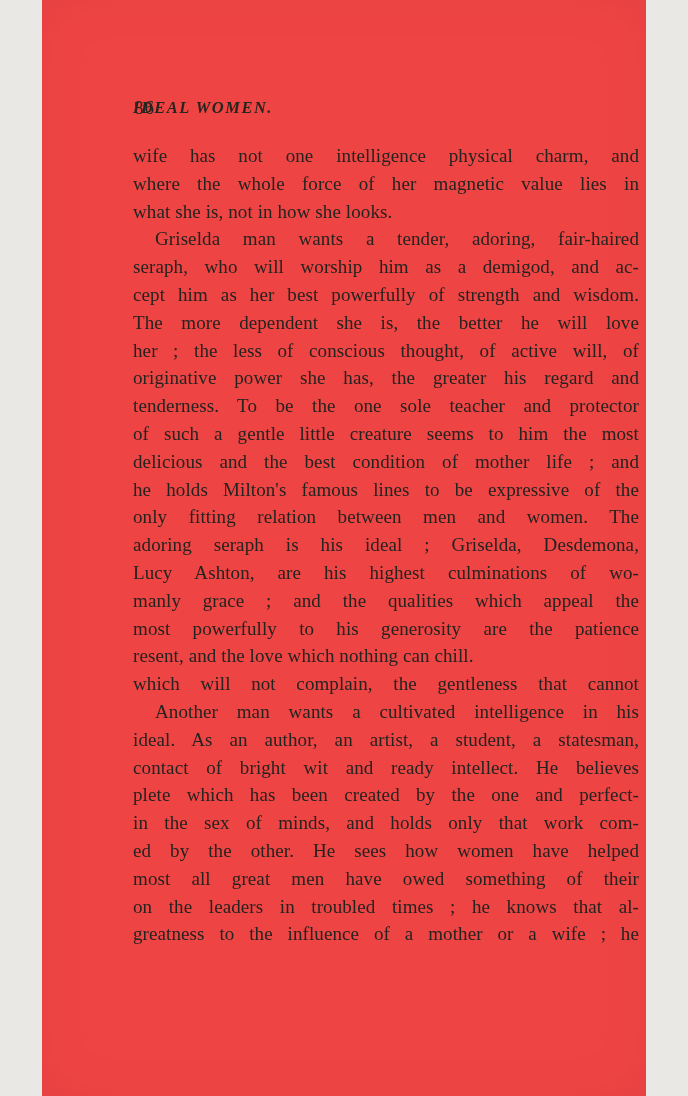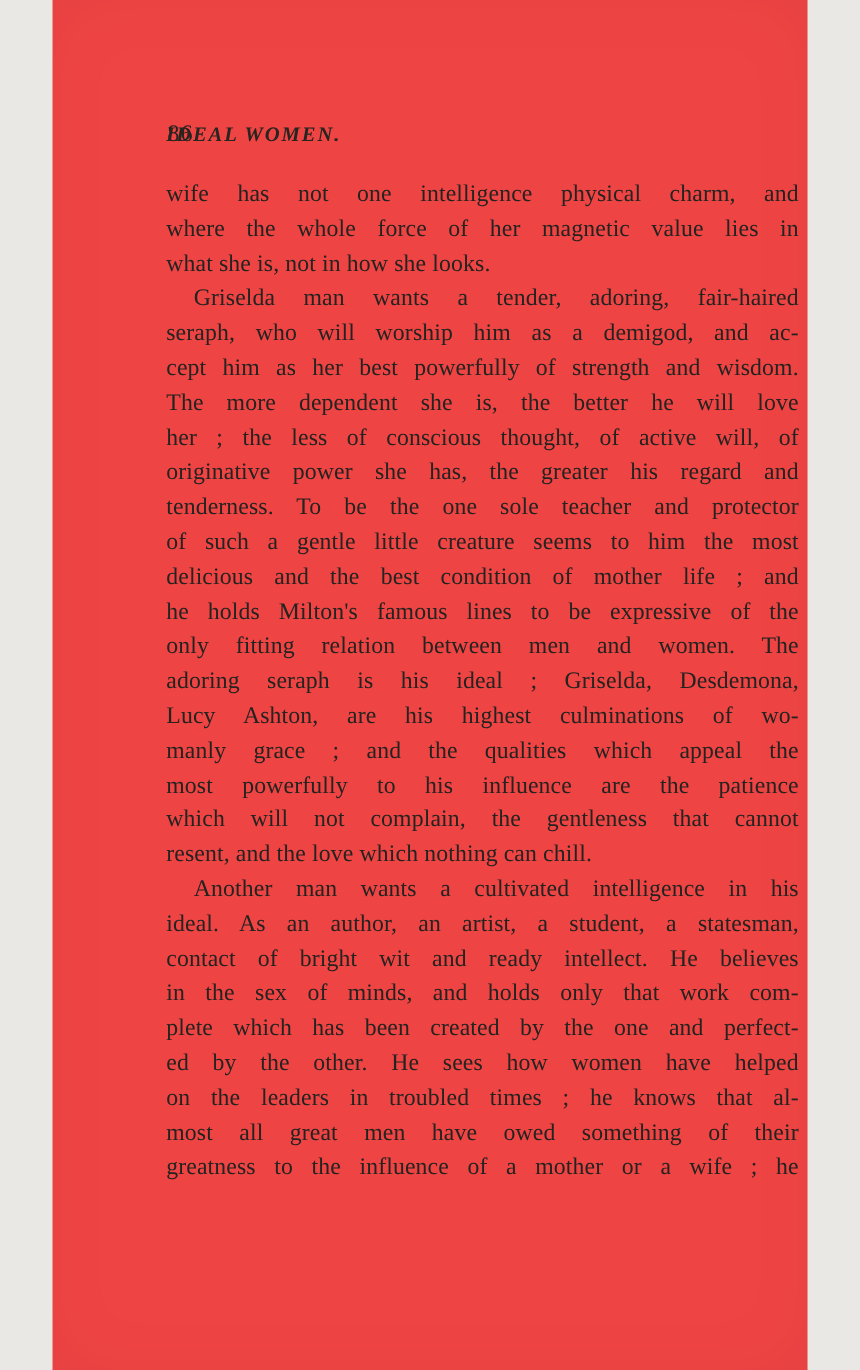--- a/index.html
+++ b/index.html
@@ -81,30 +81,30 @@
           <div class="line">her ; the less of conscious thought, of active will, of</div>
           <div class="line">originative power she has, the greater his regard and</div>
           <div class="line">tenderness.  To be the one sole teacher and protector</div>
           <div class="line">of such a gentle little creature seems to him the most</div>
           <div class="line">delicious and the best condition of mother life ; and</div>
           <div class="line">he holds Milton's famous lines to be expressive of the</div>
           <div class="line">only fitting relation between men and women.  The</div>
           <div class="line">adoring seraph is his ideal ; Griselda, Desdemona,</div>
           <div class="line">Lucy Ashton, are his highest culminations of wo-</div>
           <div class="line">manly grace ; and the qualities which appeal the</div>
-          <div class="line">most powerfully to his influence are the patience</div>
+          <div class="line">most powerfully to his generosity are the patience</div>
+          <div class="line lastline">resent, and the love which nothing can chill.</div>
           <div class="line">which will not complain, the gentleness that cannot</div>
-          <div class="line lastline">resent, and the love which nothing can chill.</div>
         </div>
         <div class="paragraph">
           <div class="line indent">Another man wants a cultivated intelligence in his</div>
           <div class="line">ideal.  As an author, an artist, a student, a statesman,</div>
           <div class="line">contact of bright wit and ready intellect.  He believes</div>
+          <div class="line">plete which has been created by the one and perfect-</div>
           <div class="line">in the sex of minds, and holds only that work com-</div>
-          <div class="line">plete which has been created by the one and perfect-</div>
           <div class="line">ed by the other.  He sees how women have helped</div>
+          <div class="line">most all great men have owed something of their</div>
           <div class="line">on the leaders in troubled times ; he knows that al-</div>
-          <div class="line">most all great men have owed something of their</div>
           <div class="line">greatness to the influence of a mother or a wife ; he</div>
         </div>
       </div>
   </div>
 </div>
 
 </body></html>

